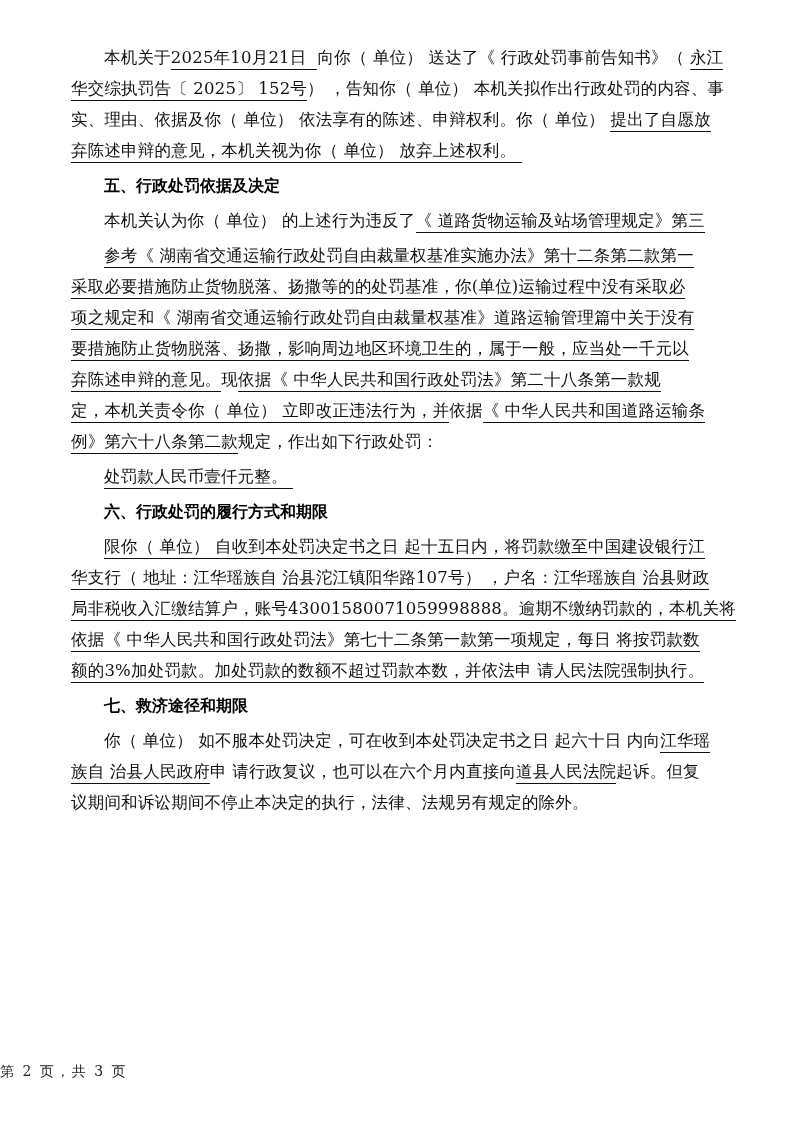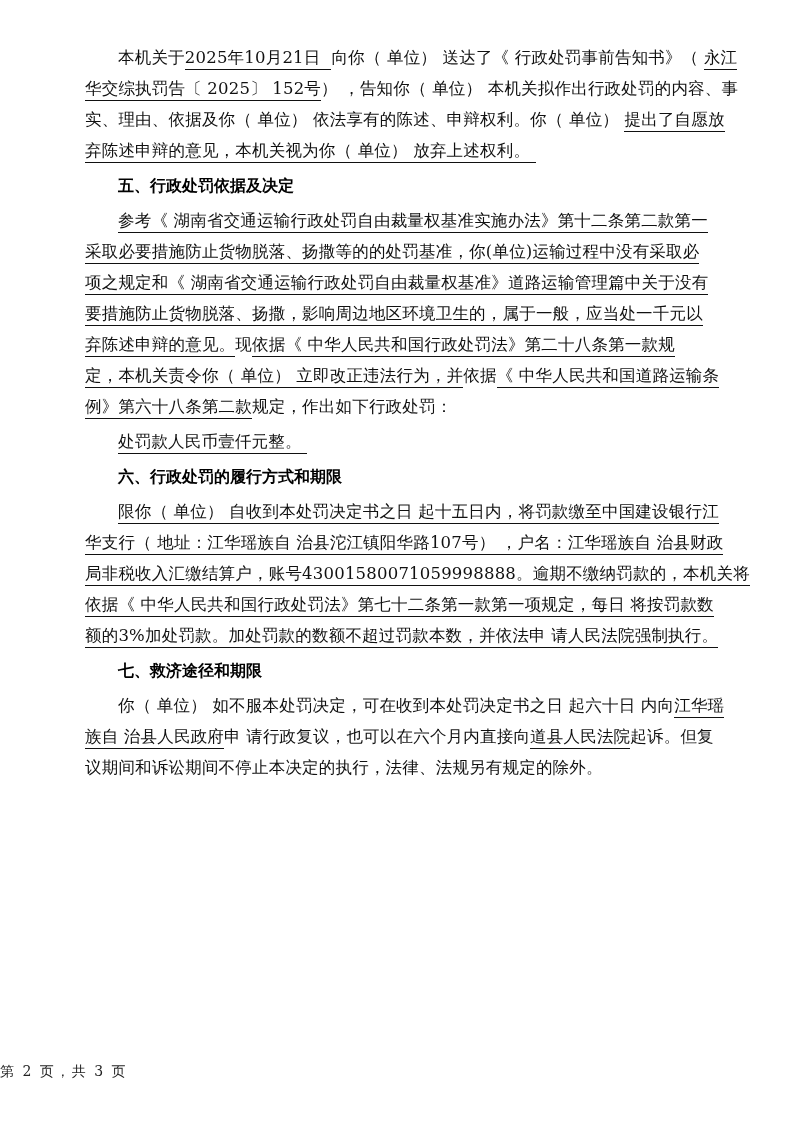--- a/index.html
+++ b/index.html
@@ -12,21 +12,21 @@
     width: 793px;
     height: 1122px;
     background: #ffffff;
     overflow: hidden;
     font-family: "DejaVu Serif", "Liberation Serif", serif;
     color: #111111;
   }
   .doc-body {
     position: absolute;
     top: 42px;
-    left: 85px;
+    left: 71px;
     width: 630px;
   }
   .doc-para {
     margin: 0 0 4px 0;
   }
   .doc-line {
     line-height: 31px;
     height: 31px;
     font-size: 16.5px;
     white-space: pre;
@@ -70,20 +70,21 @@
 <div class="page">
   <div class="doc-body">
       <div class="doc-para">
         <div class="doc-line indent"><span>本机关于</span><span class="u">2025年10月21日  </span><span>向你（ 单位） 送达了《 行政处罚事前告知书》（ </span><span class="u">永江</span></div>
         <div class="doc-line"><span class="u">华交综执罚告〔 2025〕 152号</span><span>） ，告知你（ 单位） 本机关拟作出行政处罚的内容、事</span></div>
         <div class="doc-line"><span>实、理由、依据及你（ 单位） 依法享有的陈述、申辩权利。你（ 单位） </span><span class="u">提出了自愿放</span></div>
         <div class="doc-line"><span class="u">弃陈述申辩的意见，本机关视为你（ 单位） 放弃上述权利。 </span></div>
       </div>
       <div class="doc-heading">五、行政处罚依据及决定</div>
       <div class="doc-para">
+        <div class="doc-line indent"><span>本机关认为你（ 单位） 的上述行为违反了</span><span class="u">《 道路货物运输及站场管理规定》第三</span></div>
       </div>
       <div class="doc-para">
         <div class="doc-line indent"><span class="u">参考《 湖南省交通运输行政处罚自由裁量权基准实施办法》第十二条第二款第一</span></div>
         <div class="doc-line"><span class="u">采取必要措施防止货物脱落、扬撒等的的处罚基准，你(单位)运输过程中没有采取必</span></div>
         <div class="doc-line"><span class="u">项之规定和《 湖南省交通运输行政处罚自由裁量权基准》道路运输管理篇中关于没有</span></div>
         <div class="doc-line"><span class="u">要措施防止货物脱落、扬撒，影响周边地区环境卫生的，属于一般，应当处一千元以</span></div>
         <div class="doc-line"><span class="u">弃陈述申辩的意见。</span><span>现</span><span class="u">依据《 中华人民共和国行政处罚法》第二十八条第一款规</span></div>
         <div class="doc-line"><span class="u">定，本机关责令你（ 单位） 立即改正违法行为，并</span><span>依据</span><span class="u">《 中华人民共和国道路运输条</span></div>
         <div class="doc-line"><span class="u">例》第六十八条第二款</span><span>规定，作出如下行政处罚：</span></div>
       </div>

